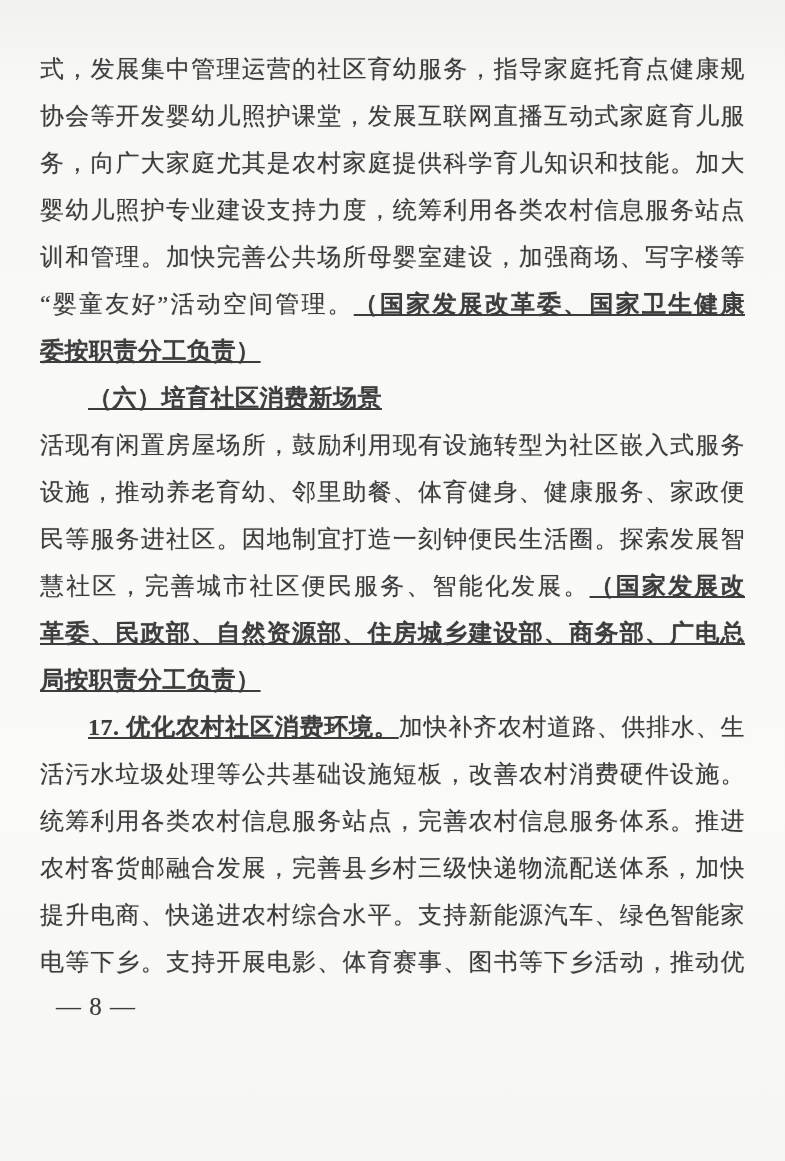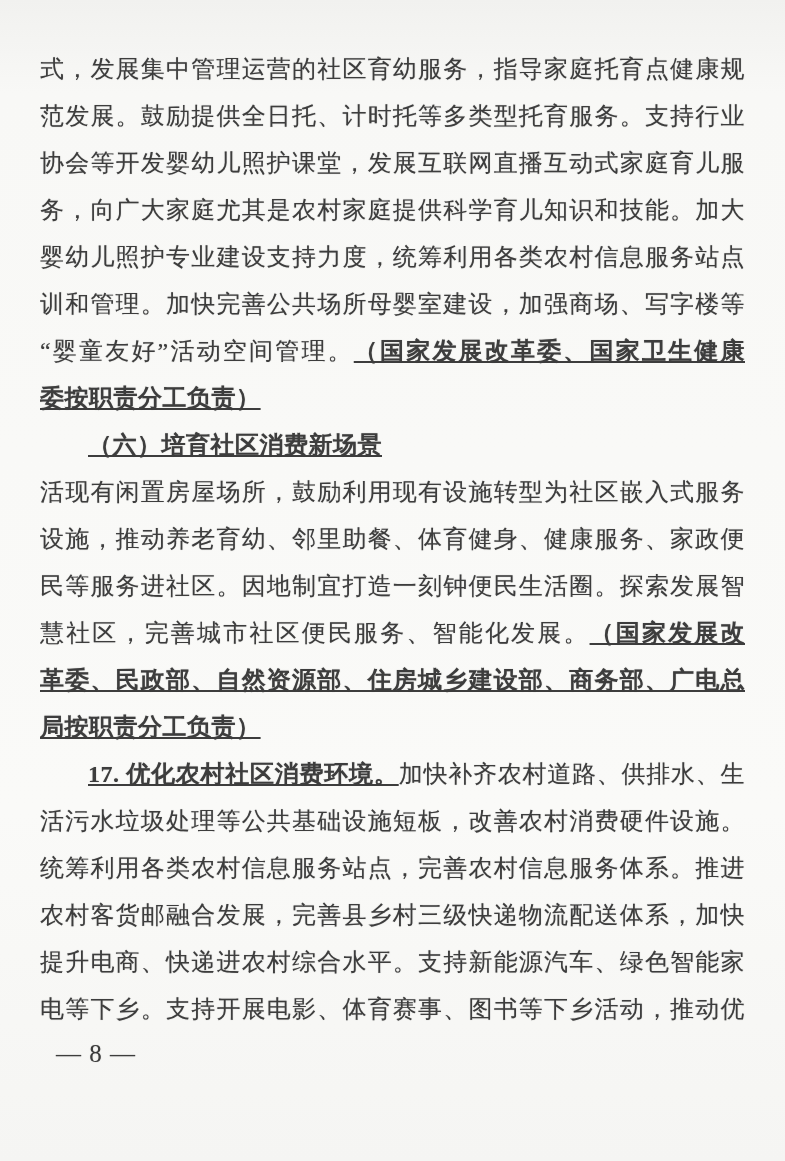--- a/index.html
+++ b/index.html
@@ -56,21 +56,20 @@
     letter-spacing: 1px;
     text-shadow: 0 0 1px rgba(70, 70, 70, 0.4);
   }
 </style>
 </head>
 <body>
 
 <div class="page" style="color: rgb(61, 61, 61);">
   <div class="doc-body" id="doc-body">
       <div class="line"><span class="seg">式，发展集中管理运营的社区育幼服务，指导家庭托育点健康规</span></div>
-      <div class="line"><span class="seg">范发展。鼓励提供全日托、计时托等多类型托育服务。支持行业</span></div>
       <div class="line"><span class="seg">协会等开发婴幼儿照护课堂，发展互联网直播互动式家庭育儿服</span></div>
       <div class="line"><span class="seg">务，向广大家庭尤其是农村家庭提供科学育儿知识和技能。加大</span></div>
       <div class="line"><span class="seg">婴幼儿照护专业建设支持力度，统筹利用各类农村信息服务站点</span></div>
       <div class="line"><span class="seg">训和管理。加快完善公共场所母婴室建设，加强商场、写字楼等</span></div>
       <div class="line"><span class="seg">“婴童友好”活动空间管理。</span><span class="seg bold">（国家发展改革委、国家卫生健康</span></div>
       <div class="line last-left"><span class="seg bold">委按职责分工负责）</span></div>
       <div class="line indent last-left"><span class="seg bold">（六）培育社区消费新场景</span></div>
       <div class="line"><span class="seg">活现有闲置房屋场所，鼓励利用现有设施转型为社区嵌入式服务</span></div>
       <div class="line"><span class="seg">设施，推动养老育幼、邻里助餐、体育健身、健康服务、家政便</span></div>
       <div class="line"><span class="seg">民等服务进社区。因地制宜打造一刻钟便民生活圈。探索发展智</span></div>

